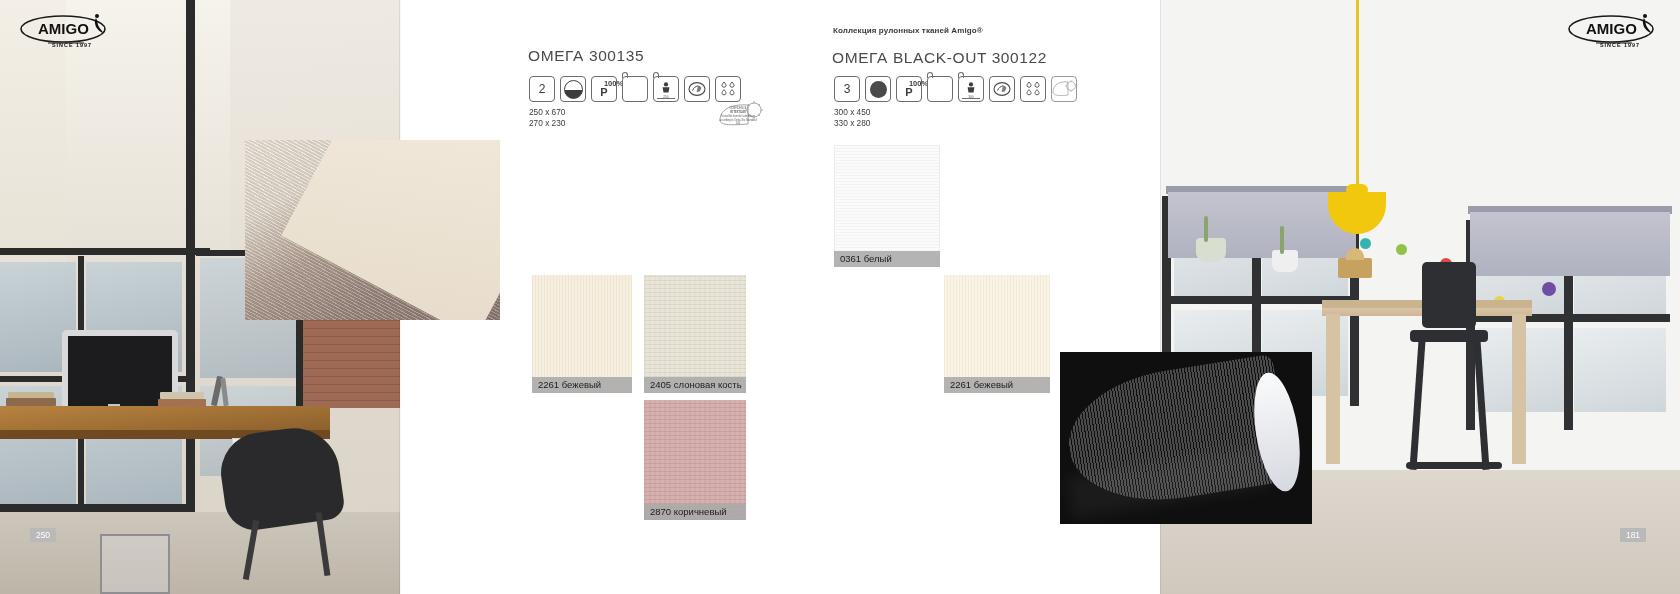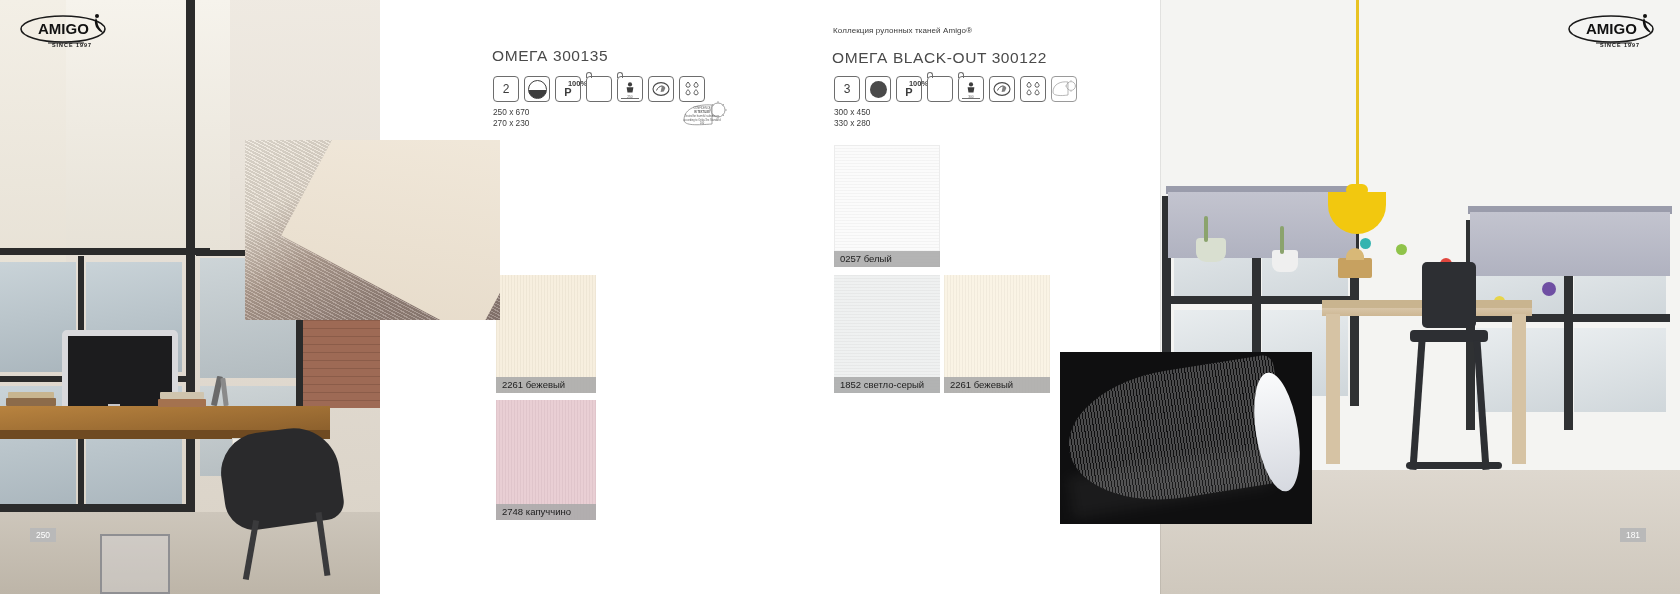--- a/index.html
+++ b/index.html
@@ -46,24 +46,24 @@
   .chairR-back{position:absolute;background:#2d2f33;border-radius:5px;}
   .chairR-seat{position:absolute;background:#2d2f33;border-radius:4px;}
   .chairR-leg{position:absolute;background:#2d2f33;}
   .plantR{position:absolute;border-radius:3px;}
   .dot{position:absolute;border-radius:50%;}
   .carouselR{position:absolute;}
   .floorR{position:absolute;background:linear-gradient(180deg,#ded8cf,#cfc8bd);}
 
   
   .page{position:absolute;top:0;height:594px;background:#ffffff;}
-  .page-left{left:380px;width:380px;}
+  .page-left{left:416px;width:380px;}
   .page-right{left:780px;width:380px;}
 
-  .kicker{position:absolute;font-size:8px;color:#3a3a3a;letter-spacing:.1px;font-weight:400;}
+  .kicker{position:absolute;font-size:8px;color:#3a3a3a;letter-spacing:.1px;font-weight:700;}
   .title{position:absolute;font-size:15.5px;color:#4a4a4a;letter-spacing:.6px;font-weight:400;}
 
   
   .icons{position:absolute;display:flex;gap:5px;align-items:flex-start;}
   .ibox{width:26px;height:26px;border:1.3px solid #6d6d6d;border-radius:4px;background:#fff;
         position:relative;box-sizing:border-box;display:flex;align-items:center;justify-content:center;}
   .ibox .num{font-size:12px;color:#3c3c3c;font-family:"Liberation Sans",sans-serif;}
   .halfcircle{width:17px;height:17px;border-radius:50%;border:1.4px solid #3d3d3d;
      background:linear-gradient(180deg,#ffffff 0 50%,#3d3d3d 50% 100%);}
   .fullcircle{width:17px;height:17px;border-radius:50%;background:#4a4a4a;}
@@ -298,24 +298,28 @@
       <div class="oeko-txt" style="top:7px;">CONFIDENCE</div>
       <div class="oeko-txt" style="top:10.5px;font-weight:700;">IN TEXTILES</div>
       <div class="oeko-txt" style="top:15px;">Tested for harmful substances</div>
       <div class="oeko-txt" style="top:19px;">according to Oeko-Tex Standard 100</div>
     </div>
 
     <div class="sw" style="left:116px;top:275px;width:100px;height:118px;">
       <div class="sw-img tex-v" style="background-color:#f7eedd;"></div>
       <div class="sw-lbl">2261 бежевый</div>
     </div>
-
-    <div class="sw" style="left:116px;top:400px;width:100px;height:120px;">
-      <div class="sw-img tex-v" style="background-color:#e8ccd2;"></div>
-      <div class="sw-lbl">2748 капуччино</div>
+    <div class="sw" style="left:228px;top:275px;width:102px;height:118px;">
+      <div class="sw-img tex-sl" style="background-color:#e7e3d5;"></div>
+      <div class="sw-lbl">2405 слоновая кость</div>
+    </div>
+
+    <div class="sw" style="left:228px;top:400px;width:102px;height:120px;">
+      <div class="sw-img tex-sl" style="background-color:#d2a9a8;"></div>
+      <div class="sw-lbl">2870 коричневый</div>
     </div>
   </div>
 
   <div class="fabric-photo">
     <div class="weave"></div>
     <div class="corner"></div>
   </div>
 
   <div class="page page-right">
 
@@ -377,27 +381,23 @@
       </div>
     </div>
 
     <div class="dims" style="left:54px;top:107px;">
       <div>300 x 450</div>
       <div>330 x 280</div>
     </div>
 
     <div class="sw" style="left:54px;top:145px;width:106px;height:122px;">
       <div class="sw-img tex-h" style="background-color:#fbfbfb;border:1px solid #ececec;box-sizing:border-box;"></div>
-      <div class="sw-lbl">0257 белый</div>
-    </div>
-
-    <div class="sw" style="left:54px;top:275px;width:106px;height:118px;">
-      <div class="sw-img tex-h" style="background-color:#eef0f0;"></div>
-      <div class="sw-lbl">1852 светло-серый</div>
-    </div>
+      <div class="sw-lbl">0361 белый</div>
+    </div>
+
     <div class="sw" style="left:164px;top:275px;width:106px;height:118px;">
       <div class="sw-img tex-v" style="background-color:#faf3e4;"></div>
       <div class="sw-lbl">2261 бежевый</div>
     </div>
 
   </div>
 
   <div class="roll-photo">
     <div class="roll-shadow"></div>
     <div class="roll-body"></div>

